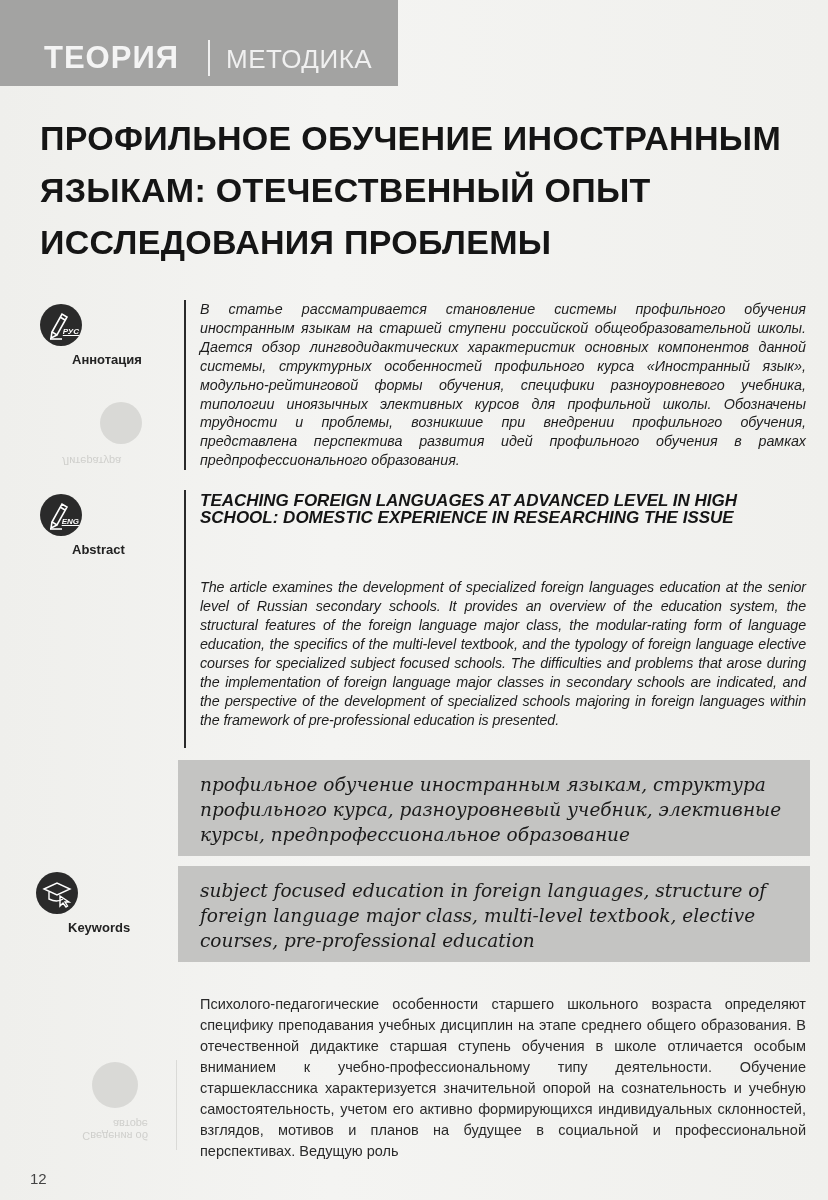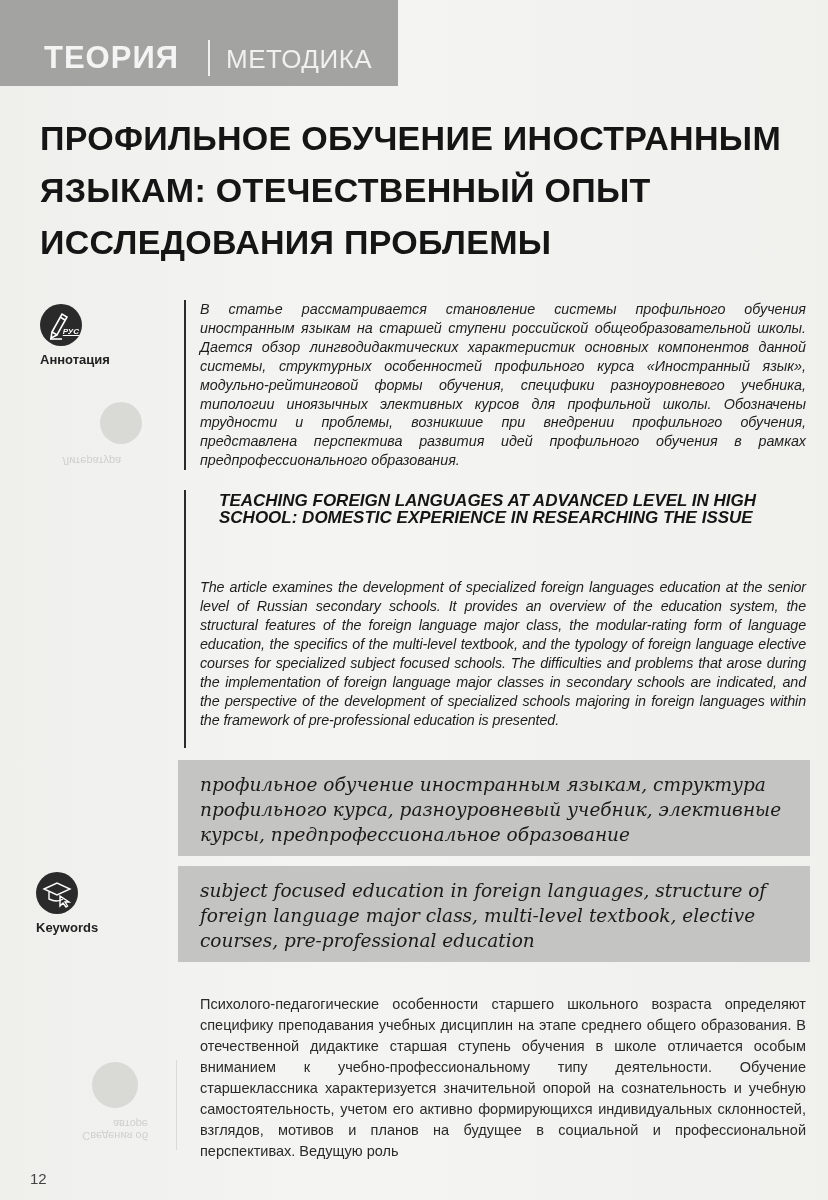--- a/index.html
+++ b/index.html
@@ -7,24 +7,24 @@
   .page{position:absolute;inset:0;background:linear-gradient(90deg,#efefec 0%,#f4f4f2 40%,#f0f0ed 100%);}
   .header-band{position:absolute;left:0;top:0;width:398px;height:86px;background:#a3a3a2;}
   .header-band .sec{position:absolute;left:44px;top:40px;font-size:31px;font-weight:700;color:#f4f4f4;letter-spacing:1px;}
   .header-band .sep{position:absolute;left:208px;top:40px;width:2px;height:36px;background:#f0f0f0;}
   .header-band .sub{position:absolute;left:226px;top:44px;font-size:26px;color:#f0f0f0;letter-spacing:0.5px;}
   .title{position:absolute;left:40px;top:112px;width:780px;font-size:34px;font-weight:700;line-height:52px;color:#151515;letter-spacing:0.3px;}
   .side{position:absolute;width:120px;text-align:left;}
   .badge{width:42px;height:42px;border-radius:50%;background:#2a2a2a;position:relative;}
   .badge svg{position:absolute;left:0;top:0;}
   .badge .lang{position:absolute;right:3px;bottom:10px;font-size:8px;font-weight:700;color:#fff;font-style:italic;text-decoration:underline;}
-  .side .lbl{font-size:13px;font-weight:700;color:#222;margin-top:6px;line-height:16px;}
+  .side .lbl{font-size:13px;font-weight:700;color:#222;margin-top:6px;line-height:16px;margin-left:32px;}
   .vline{position:absolute;width:2px;background:#2a2a2a;}
   .abs-ru{position:absolute;left:200px;top:300px;width:606px;font-size:14.3px;font-style:italic;line-height:18.9px;text-align:justify;color:#1e1e1e;}
-  .abs-en-title{position:absolute;left:200px;top:492px;width:606px;font-size:17px;font-weight:700;font-style:italic;line-height:17px;color:#151515;margin-left:19px;}
+  .abs-en-title{position:absolute;left:200px;top:492px;width:606px;font-size:17px;font-weight:700;font-style:italic;line-height:17px;color:#151515;}
   .abs-en{position:absolute;left:200px;top:578px;width:606px;font-size:14.3px;font-style:italic;line-height:19px;text-align:justify;color:#1e1e1e;letter-spacing:-0.1px;}
   .kw{position:absolute;left:178px;width:632px;background:#c4c4c2;padding:12px 16px 10px 22px;box-sizing:border-box;font-family:"DejaVu Serif",serif;font-style:italic;font-size:18.5px;line-height:25px;color:#1b1b1b;}
   .body{position:absolute;left:200px;top:994px;width:606px;font-size:14.5px;line-height:21px;text-align:justify;color:#2a2a2a;}
   .ghost{position:absolute;border-radius:50%;background:#d9d9d6;}
   .ghost-txt{position:absolute;font-size:11px;color:#cfcfcc;transform:scaleY(-1);}
   .pagenum{position:absolute;left:30px;top:1170px;font-size:15px;color:#444;}
 </style>
 </head>
 <body>
 
@@ -51,20 +51,34 @@
       <span class="lang">РУС</span>
     </div>
     <div class="lbl">Аннотация</div>
   </div>
   <div class="vline" style="left:184px;top:300px;height:170px;"></div>
   <div class="abs-ru">В статье рассматривается становление системы профильного обучения иностранным языкам на старшей ступени российской общеобразовательной школы. Дается обзор лингводидактических характеристик основных компонентов данной системы, структурных особенностей профильного курса «Иностранный язык», модульно-рейтинговой формы обучения, специфики разноуровневого учебника, типологии иноязычных элективных курсов для профильной школы. Обозначены трудности и проблемы, возникшие при внедрении профильного обучения, представлена перспектива развития идей профильного обучения в рамках предпрофессионального образования.</div>
 
   <div class="ghost" style="left:100px;top:402px;width:42px;height:42px;"></div>
   <div class="ghost-txt" style="left:62px;top:455px;">Литература</div>
 
+  <div class="side" style="left:40px;top:494px;">
+    <div class="badge">
+      <svg width="42" height="42" viewBox="0 0 42 42">
+          <g fill="none" stroke="#fff" stroke-width="1.6">
+            <path d="M12 28 L22 10 L27 13 L17 31 Z"></path>
+            <path d="M12 28 L11 34 L17 31"></path>
+            <path d="M20 13 L25 16"></path>
+            <path d="M10 35 L22 35"></path>
+          </g>
+        </svg>
+      <span class="lang">ENG</span>
+    </div>
+    <div class="lbl">Abstract</div>
+  </div>
   <div class="vline" style="left:184px;top:490px;height:258px;"></div>
   <div class="abs-en-title">TEACHING FOREIGN LANGUAGES AT ADVANCED LEVEL IN HIGH SCHOOL: DOMESTIC EXPERIENCE IN RESEARCHING THE ISSUE</div>
   <div class="abs-en">The article examines the development of specialized foreign languages education at the senior level of Russian secondary schools. It provides an overview of the education system, the structural features of the foreign language major class, the modular-rating form of language education, the specifics of the multi-level textbook, and the typology of foreign language elective courses for specialized subject focused schools. The difficulties and problems that arose during the implementation of foreign language major classes in secondary schools are indicated, and the perspective of the development of specialized schools majoring in foreign languages within the framework of pre-professional education is presented.</div>
 
   <div class="kw" style="top:760px;height:96px;">профильное обучение иностранным языкам, структура профильного курса, разноуровневый учебник, элективные курсы, предпрофессиональное образование</div>
 
   <div class="side" style="left:36px;top:872px;">
     <div class="badge">
       <svg width="42" height="42" viewBox="0 0 42 42">
           <g fill="none" stroke="#fff" stroke-width="1.4">

